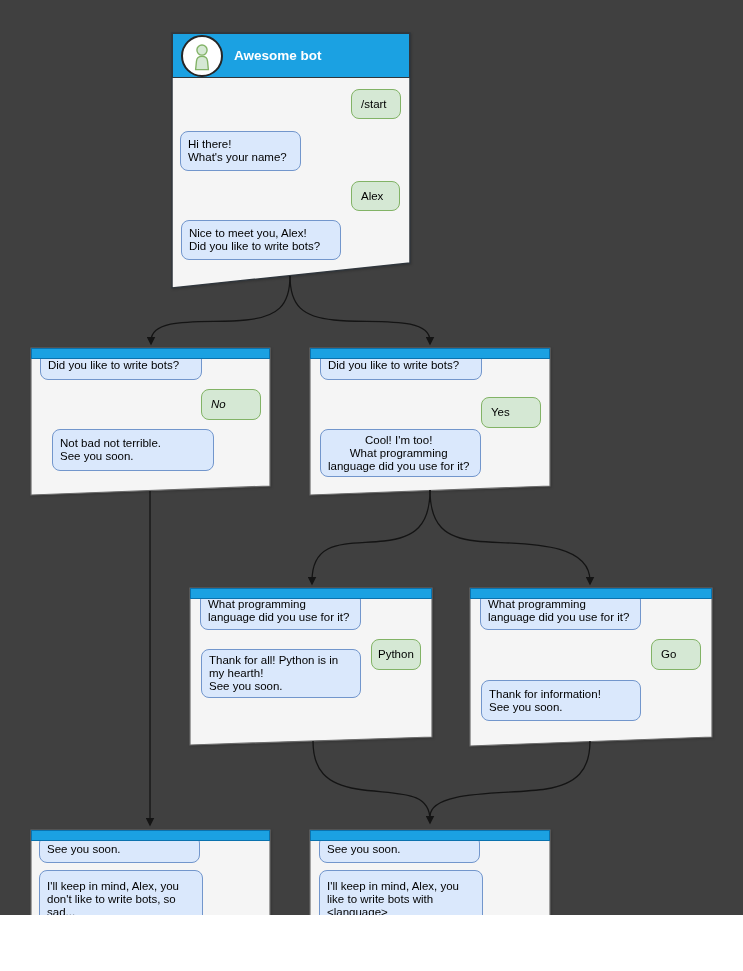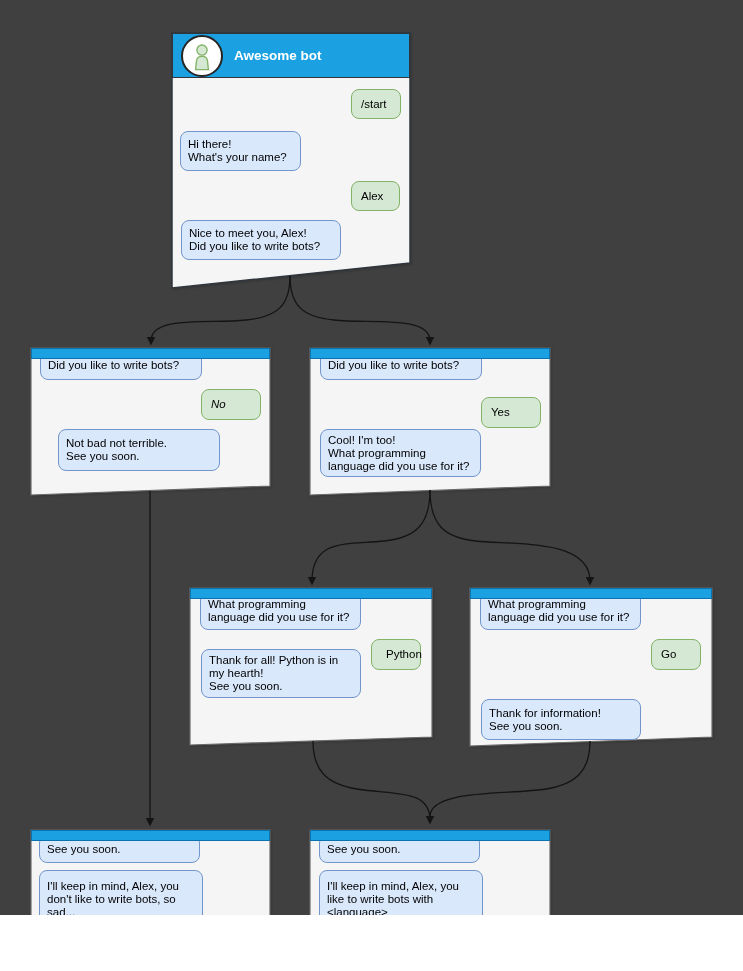--- a/index.html
+++ b/index.html
@@ -66,43 +66,43 @@
   <div class="bubble user" style="left:351px;top:89px;width:50px;height:30px;">/start</div>
   <div class="bubble bot" style="left:180px;top:131px;width:121px;height:40px;">Hi there!
 What's your name?</div>
   <div class="bubble user" style="left:351px;top:181px;width:49px;height:30px;">Alex</div>
   <div class="bubble bot" style="left:181px;top:220px;width:160px;height:40px;">Nice to meet you, Alex!
 Did you like to write bots?</div>
 
   <div class="hdr" style="left:31px;top:348px;width:239px;height:11px;"></div>
   <div class="bubble bot" style="left:40px;top:351px;width:162px;height:29px;">Did you like to write bots?</div>
   <div class="bubble user" style="left:201px;top:389px;width:60px;height:31px;font-style:italic;">No</div>
-  <div class="bubble bot" style="left:58px;top:429px;width:162px;height:42px;">Not bad not terrible.
+  <div class="bubble bot" style="left:52px;top:429px;width:162px;height:42px;">Not bad not terrible.
 See you soon.</div>
 
   <div class="hdr" style="left:310px;top:348px;width:240px;height:11px;"></div>
   <div class="bubble bot" style="left:320px;top:351px;width:162px;height:29px;">Did you like to write bots?</div>
   <div class="bubble user" style="left:481px;top:389px;width:60px;height:31px;margin-top:8px;">Yes</div>
-  <div class="bubble bot" style="left:320px;top:429px;width:161px;height:48px;">Cool! I'm too!
+  <div class="bubble bot" style="left:320px;top:429px;width:161px;height:48px;text-align:center;">Cool! I'm too!
 What programming
 language did you use for it?</div>
 
   <div class="hdr" style="left:190px;top:588px;width:242px;height:11px;"></div>
   <div class="bubble bot" style="left:200px;top:592px;width:161px;height:38px;">What programming
 language did you use for it?</div>
-  <div class="bubble user" style="left:371px;top:639px;width:50px;height:31px;padding:4px 14px;">Python</div>
+  <div class="bubble user" style="left:371px;top:639px;width:50px;height:31px;padding:4px 6px;">Python</div>
   <div class="bubble bot" style="left:201px;top:649px;width:160px;height:49px;">Thank for all! Python is in
 my hearth!
 See you soon.</div>
 
   <div class="hdr" style="left:470px;top:588px;width:242px;height:11px;"></div>
   <div class="bubble bot" style="left:480px;top:592px;width:161px;height:38px;">What programming
 language did you use for it?</div>
   <div class="bubble user" style="left:651px;top:639px;width:50px;height:31px;text-align:right;">Go</div>
-  <div class="bubble bot" style="left:481px;top:680px;width:160px;height:41px;margin-top:19px;">Thank for information!
+  <div class="bubble bot" style="left:481px;top:680px;width:160px;height:41px;">Thank for information!
 See you soon.</div>
 
   <div class="hdr" style="left:31px;top:830px;width:239px;height:11px;"></div>
   <div class="bubble bot" style="left:39px;top:835px;width:161px;height:28px;">See you soon.</div>
   <div class="bubble bot" style="left:39px;top:870px;width:164px;height:59px;">I'll keep in mind, Alex, you
 don't like to write bots, so
 sad...</div>
 
   <div class="hdr" style="left:310px;top:830px;width:240px;height:11px;"></div>
   <div class="bubble bot" style="left:319px;top:835px;width:161px;height:28px;">See you soon.</div>

